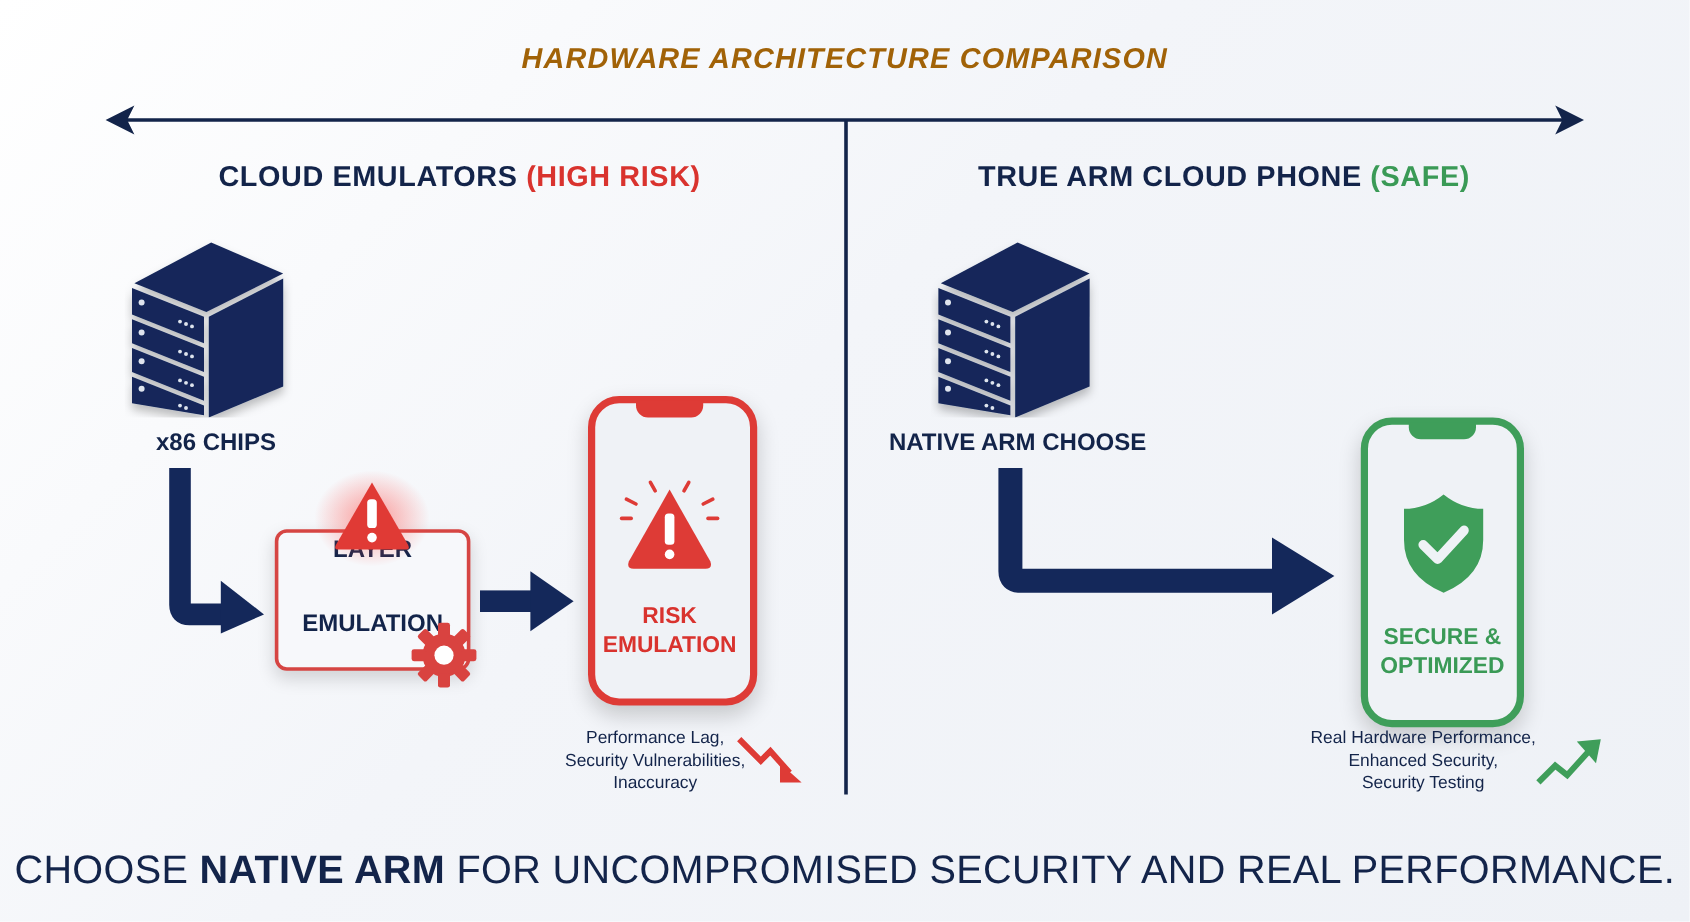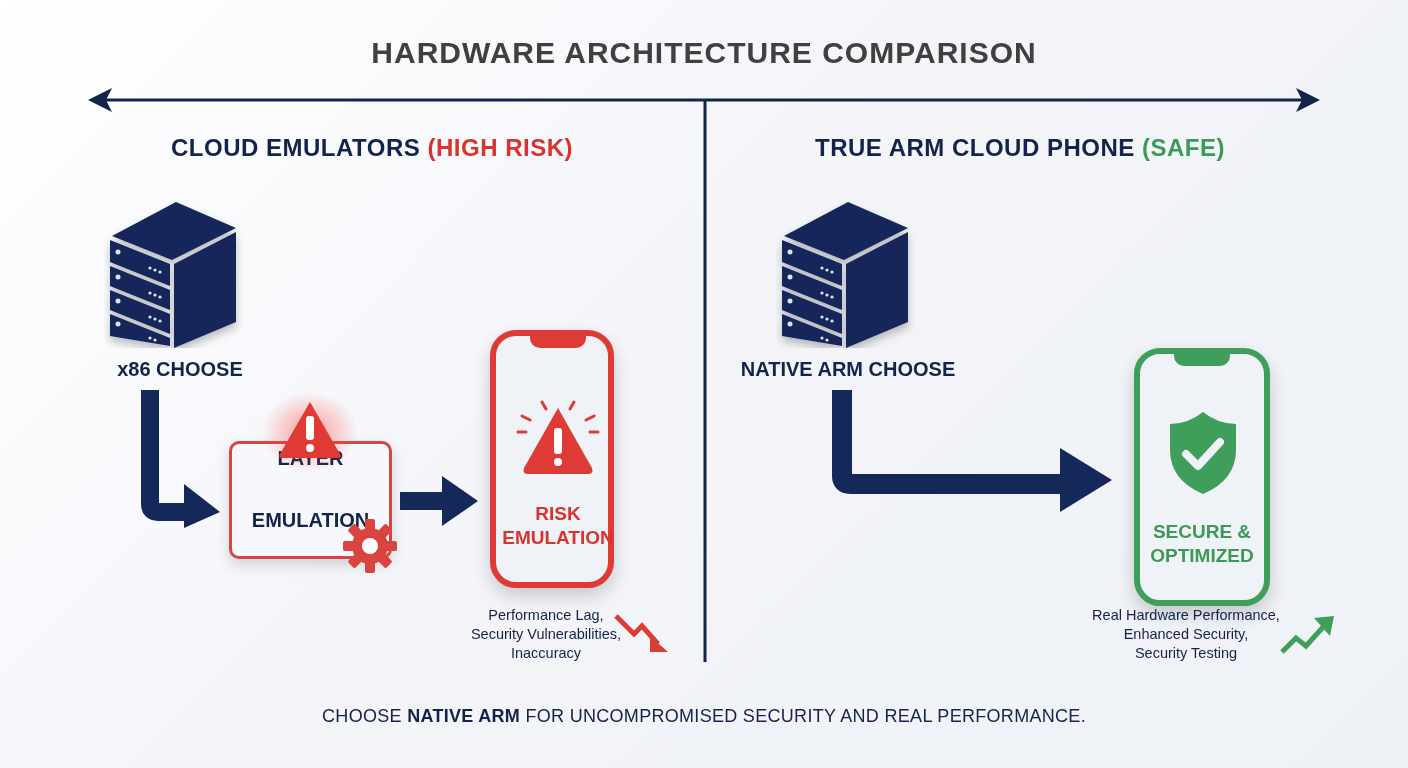--- a/index.html
+++ b/index.html
@@ -1,45 +1,45 @@
 <!DOCTYPE html>
 <html><head>
 <meta charset="utf-8">
 <style>
   html,body{margin:0;padding:0;}
   body{width:1408px;height:768px;overflow:hidden;position:relative;
     background:linear-gradient(135deg,#ffffff 0%,#f3f5f9 45%,#eef1f6 100%);
     font-family:"Liberation Sans",sans-serif;color:#13244a;}
   .abs{position:absolute;}
-  .title{left:0;width:1408px;top:36px;text-align:center;font-weight:bold;font-size:30px;letter-spacing:1px;color:#404040;}
+  .title{left:0;width:1408px;top:36px;text-align:center;font-weight:bold;font-size:24px;letter-spacing:1px;color:#a16207;font-style:italic;}
   .hdr{font-weight:bold;font-size:24px;letter-spacing:0.5px;color:#13244a;text-align:center;}
   .red{color:#d9332e;}
   .green{color:#3a9a56;}
   .label{font-weight:bold;font-size:20px;color:#13244a;}
   .box{border:3px solid #d64543;border-radius:10px;background:#f7f8fb;box-shadow:0 6px 14px rgba(0,0,0,.15);
     text-align:center;font-weight:bold;font-size:20px;color:#13244a;line-height:28px;}
   .phone{border-radius:26px;background:#eff2f6;box-shadow:0 8px 18px rgba(0,0,0,.18);}
   .phone-text{font-weight:bold;font-size:19px;text-align:center;line-height:24px;}
   .note{font-size:14.5px;text-align:center;line-height:19px;color:#13244a;}
-  .footer{left:0;width:1408px;top:706px;text-align:center;font-size:18px;letter-spacing:0.3px;color:#13244a;}
+  .footer{left:0;width:1408px;top:706px;text-align:center;font-size:33px;letter-spacing:0.3px;color:#13244a;}
   .footer b{font-weight:bold;}
 </style>
 </head>
 <body>
 
 <div class="abs title">HARDWARE ARCHITECTURE COMPARISON</div>
 
 <svg class="abs" style="left:0;top:80px" width="1408" height="590">
   <line x1="100" y1="20" x2="1308" y2="20" stroke="#13244a" stroke-width="3"></line>
   <polygon points="88,20 112,8 106,20 112,32" fill="#13244a"></polygon>
   <polygon points="1320,20 1296,8 1302,20 1296,32" fill="#13244a"></polygon>
   <line x1="705" y1="20" x2="705" y2="582" stroke="#13244a" stroke-width="3"></line>
 </svg>
 
-<div class="abs hdr" style="left:92px;width:560px;top:134px;">
+<div class="abs hdr" style="left:103px;width:560px;top:134px;">
   <span>CLOUD EMULATORS</span>
   <span class="red">(HIGH RISK)</span>
 </div>
 
 <div class="abs hdr" style="left:740px;width:560px;top:134px;">
   <span>TRUE ARM CLOUD PHONE</span>
   <span class="green">(SAFE)</span>
 </div>
 
 <svg class="abs" style="left:104px;top:198px" width="140" height="150" viewBox="0 0 140 150">
@@ -69,21 +69,21 @@
         <circle cx="51" cy="97" r="1.6"></circle>
         <circle cx="56" cy="99" r="1.6"></circle>
       <circle cx="46" cy="119" r="1.6"></circle>
         <circle cx="51" cy="121" r="1.6"></circle>
         <circle cx="56" cy="123" r="1.6"></circle>
       <circle cx="46" cy="140" r="1.6"></circle>
         <circle cx="51" cy="142" r="1.6"></circle>
     </g>
   </g>
 </svg>
-<div class="abs label" style="left:100px;width:160px;top:358px;text-align:center;">x86 CHOOSE</div>
+<div class="abs label" style="left:100px;width:160px;top:358px;text-align:center;">x86 CHIPS</div>
 
 <svg class="abs" style="left:140px;top:388px" width="90" height="150">
   <path d="M10 2 L10 116 Q10 124 18 124 L48 124" fill="none" stroke="#14285a" stroke-width="18"></path>
   <polygon points="44,96 80,124 44,140" fill="#14285a"></polygon>
 </svg>
 
 <div class="abs box" style="left:229px;top:441px;width:157px;height:112px;">
   <div>LAYER</div>
   <div style="margin-top:34px">EMULATION</div>
 </div>
@@ -112,21 +112,21 @@
     <rect x="-5" y="-27" width="10" height="12" rx="2" transform="rotate(315)"></rect>
   </g>
   <circle cx="28" cy="28" r="8" fill="#fff"></circle>
 </svg>
 
 <svg class="abs" style="left:400px;top:474px" width="80" height="56">
   <rect x="0" y="18" width="46" height="18" fill="#14285a"></rect>
   <polygon points="42,2 78,27 42,52" fill="#14285a"></polygon>
 </svg>
 
-<div class="abs phone" style="left:490px;top:330px;width:124px;height:258px;border:6px solid #de3b36;box-sizing:border-box;">
+<div class="abs phone" style="left:490px;top:330px;width:141px;height:258px;border:6px solid #de3b36;box-sizing:border-box;">
   <div style="position:absolute;left:34px;top:-2px;width:56px;height:14px;background:#de3b36;border-radius:0 0 10px 10px;"></div>
   <svg style="position:absolute;left:16px;top:58px" width="92" height="86" viewBox="0 0 92 86">
     <g stroke="#de3b36" stroke-width="3" stroke-linecap="round">
       <line x1="30" y1="8" x2="34" y2="15"></line>
         <line x1="62" y1="8" x2="58" y2="15"></line>
       <line x1="10" y1="22" x2="18" y2="26"></line>
         <line x1="82" y1="22" x2="74" y2="26"></line>
       <line x1="6" y1="38" x2="14" y2="38"></line>
         <line x1="86" y1="38" x2="78" y2="38"></line>
     </g>

